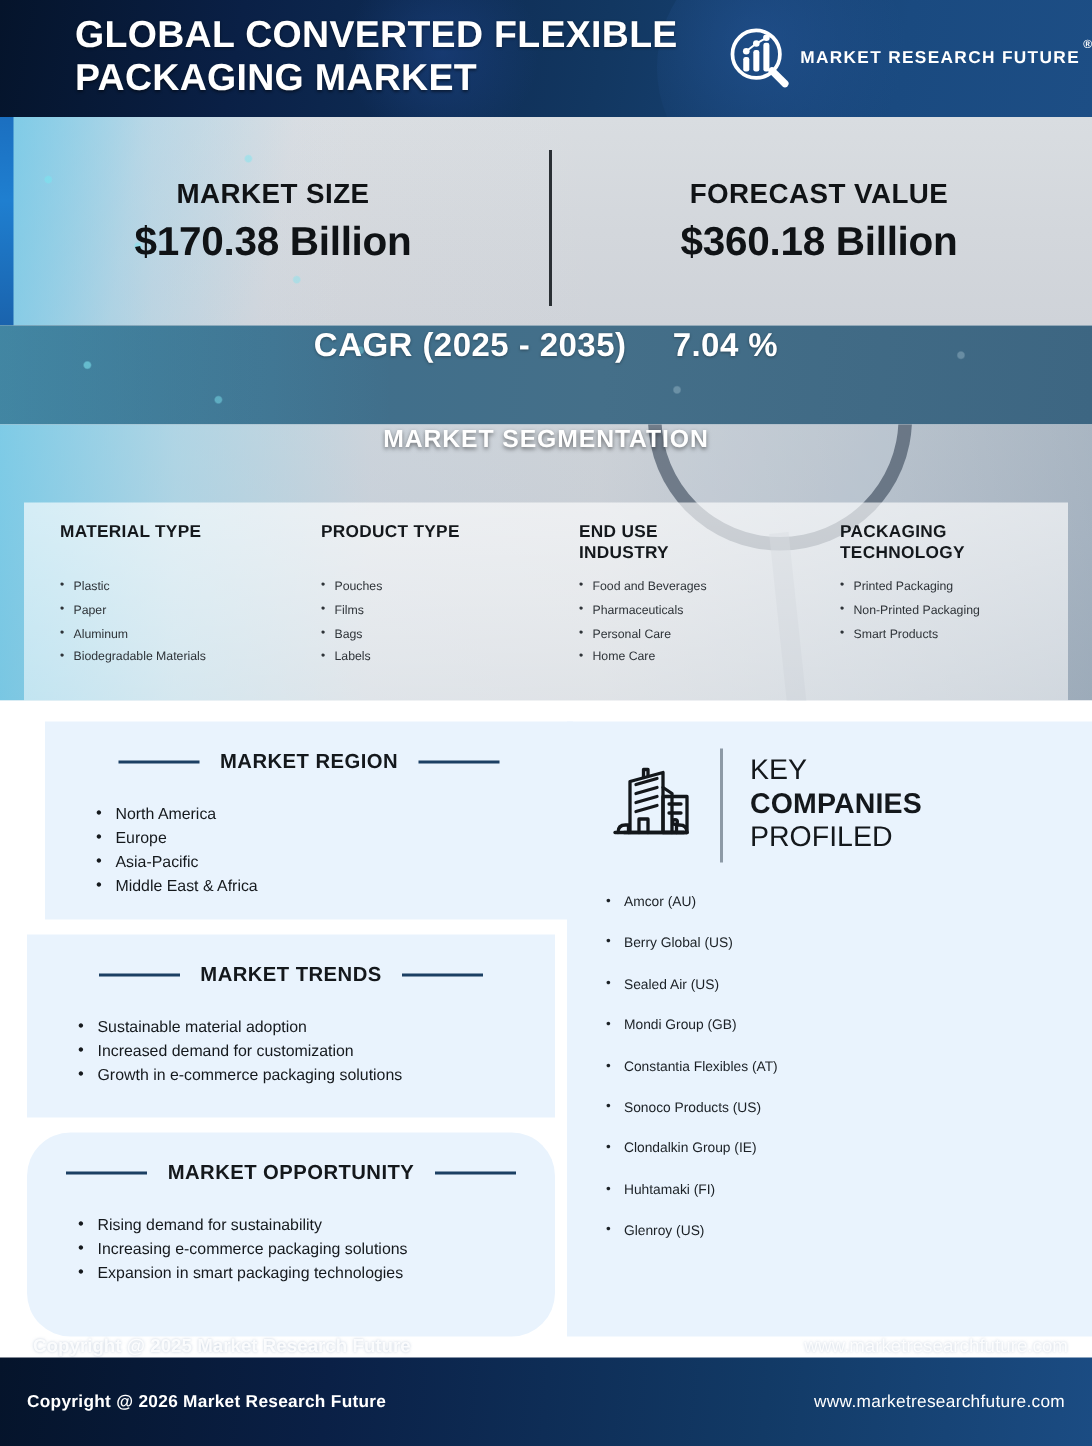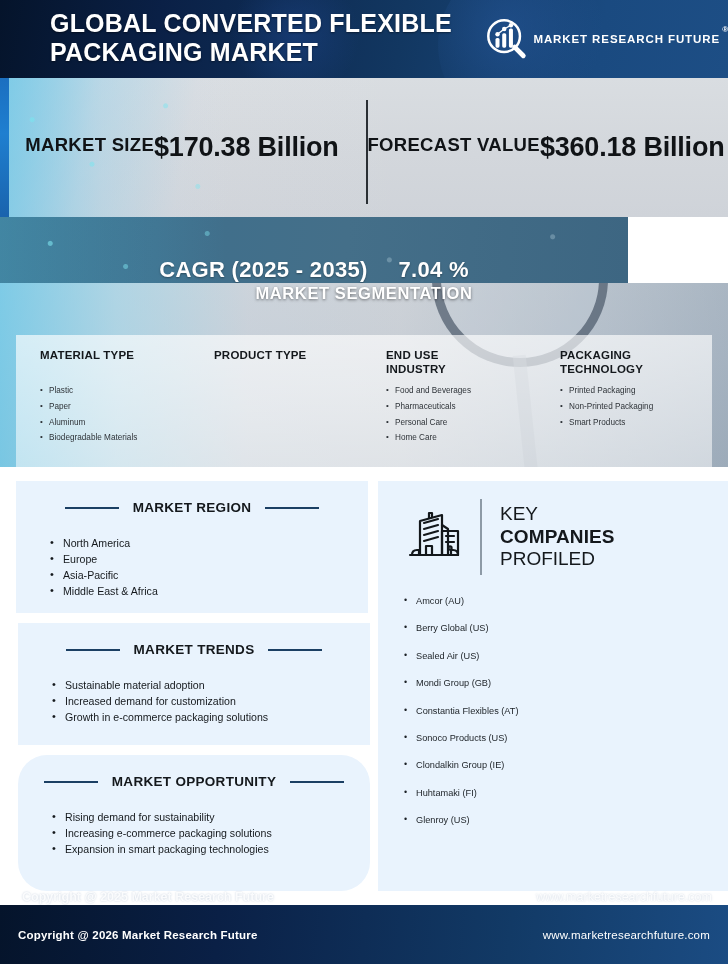--- a/index.html
+++ b/index.html
@@ -69,35 +69,35 @@
   #hero-edge {
     position: absolute; left: 0; top: 0; width: 9px; height: 139px;
     background: linear-gradient(180deg,#1b6fc0,#1f7fd0 40%,#1a63ad);
   }
   #hero-inner {
     position: absolute; left: 0; top: 0; width: 728px; height: 139px;
     display: flex; align-items: center;
   }
   .hero-col {
     flex: 1 1 50%; text-align: center; color: #101316;
-    display: flex; flex-direction: row; align-items: center; justify-content: center;
+    display: flex; flex-direction: column; align-items: center; justify-content: center;
   }
   .hero-label { font-size: 18.5px; font-weight: bold; letter-spacing: .3px; margin-bottom: 6px; }
   .hero-value { font-size: 27px; font-weight: bold; letter-spacing: -.2px; }
   #hero-divider {
     position: absolute; left: 366px; top: 22px; width: 2px; height: 104px;
     background: #2a2f34;
   }
 
   
   #cagr {
-    position: absolute; left: 0; top: 217px; width: 628px; height: 66px;
+    position: absolute; left: 0; top: 217px; width: 728px; height: 66px;
     overflow: hidden;
     background: linear-gradient(95deg, #3a6a86 0%, #3f6f8c 25%, #446f89 55%, #3d6682 100%);
-    display: flex; align-items: flex-end; justify-content: center;
+    display: flex; align-items: flex-start; justify-content: center;
   }
   #cagr-net {
     position: absolute; inset: 0;
     background:
       radial-gradient(circle at 8% 40%, rgba(130,235,245,.55) 0 2px, rgba(0,0,0,0) 3px),
       radial-gradient(circle at 20% 75%, rgba(130,235,245,.45) 0 2px, rgba(0,0,0,0) 3px),
       radial-gradient(circle at 33% 25%, rgba(130,235,245,.4) 0 2px, rgba(0,0,0,0) 3px),
       radial-gradient(circle at 62% 65%, rgba(200,225,235,.3) 0 2px, rgba(0,0,0,0) 3px),
       radial-gradient(circle at 88% 30%, rgba(200,225,235,.3) 0 2px, rgba(0,0,0,0) 3px),
       linear-gradient(90deg, rgba(80,185,215,.35) 0%, rgba(80,185,215,0) 36%);
@@ -151,21 +151,21 @@
   }
 
   
   #bottom {
     position: absolute; left: 0; top: 467px; width: 728px; height: 438px;
     background: #ffffff;
   }
   .card {
     position: absolute; background: #e9f3fd;
   }
-  #card-region     { left: 16px; top: 14px;  width: 352px; height: 132px; }
+  #card-region     { left: 30px; top: 14px;  width: 352px; height: 132px; }
   #card-trends     { left: 18px; top: 156px; width: 352px; height: 122px; }
   #card-opportunity{ left: 18px; top: 288px; width: 352px; height: 136px; border-radius: 29px; }
   #card-companies  { left: 378px; top: 14px; width: 400px; height: 410px; }
 
   .card-title-row {
     display: flex; align-items: center; justify-content: center;
     gap: 14px; margin-top: 19px;
   }
   .card-title {
     font-size: 13.5px; font-weight: bold; color: #14181c; letter-spacing: .3px;
@@ -287,20 +287,26 @@
         <ul class="seg-list">
           <li>Plastic</li>
           <li>Paper</li>
           <li>Aluminum</li>
           <li>Biodegradable Materials</li>
         </ul>
       </div>
 
       <div class="seg-col">
         <div class="seg-head">PRODUCT TYPE</div>
+        <ul class="seg-list">
+          <li>Pouches</li>
+          <li>Films</li>
+          <li>Bags</li>
+          <li>Labels</li>
+        </ul>
       </div>
 
       <div class="seg-col">
         <div class="seg-head">
           <div>END USE</div>
           <div>INDUSTRY</div>
         </div>
         <ul class="seg-list">
           <li>Food and Beverages</li>
           <li>Pharmaceuticals</li>

